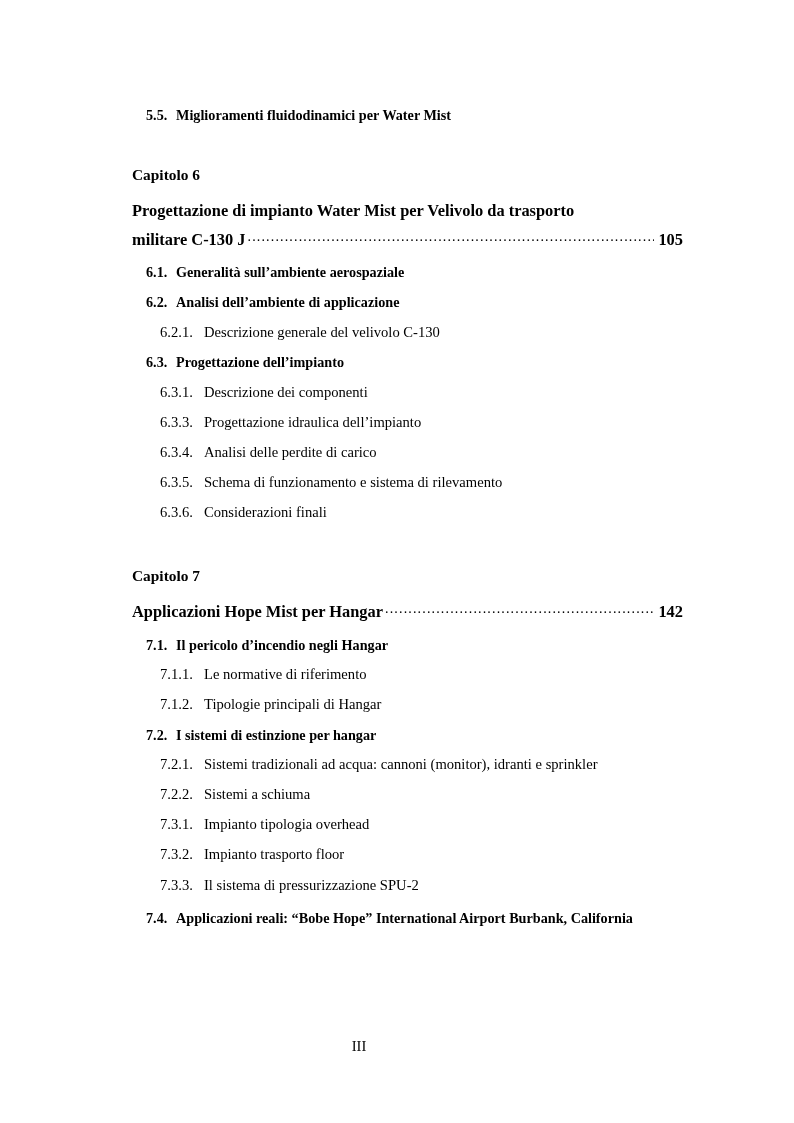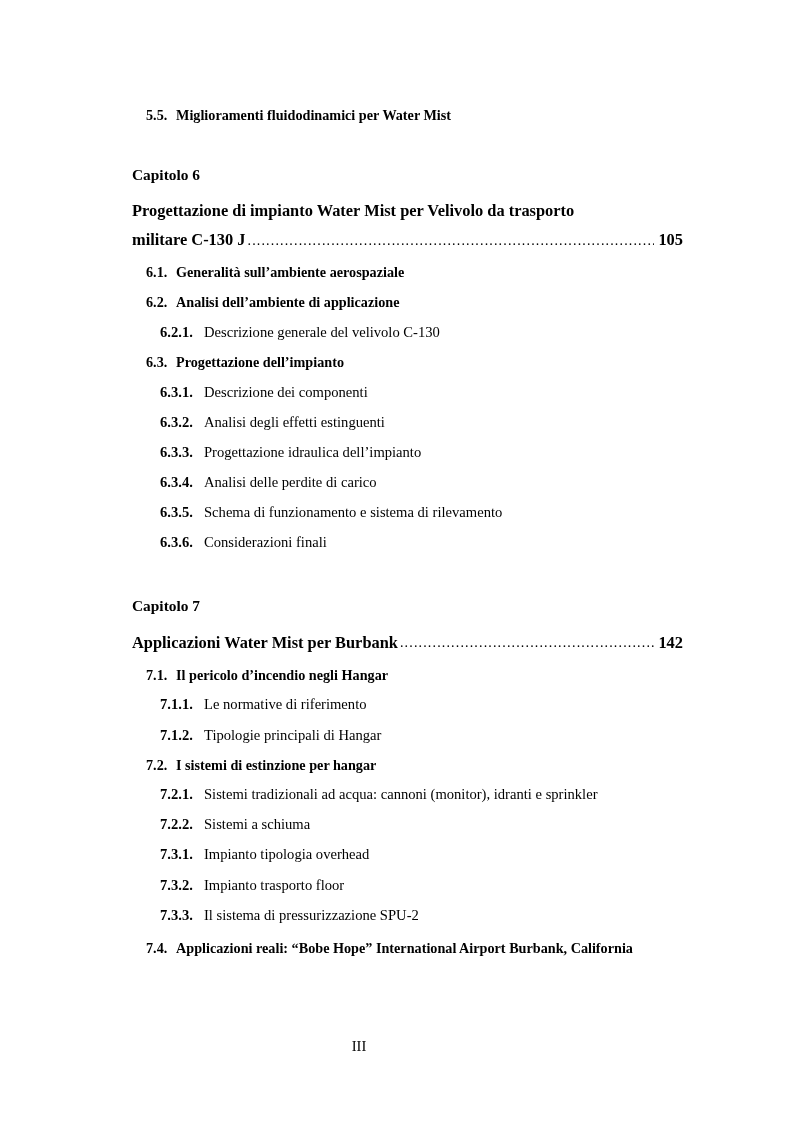--- a/index.html
+++ b/index.html
@@ -57,21 +57,20 @@
   
   .lvl3 {
     margin-left: 28px;
     font-weight: normal;
     font-size: 14.6px;
     margin-bottom: 15.5px;
   }
   .lvl3 .num {
     display: inline-block;
     min-width: 44px;
-    font-weight: bold;
   }
 
   
   .chapter-label {
     font-weight: bold;
     font-size: 15.4px;
     line-height: 1.0;
     margin-bottom: 18px;
     white-space: nowrap;
   }
@@ -79,21 +78,21 @@
   .chapter-title {
     font-weight: bold;
     font-size: 16.4px;
     line-height: 1.35;
     margin-bottom: 14px;
   }
 
   
   .leader-row {
     display: flex;
-    align-items: flex-end;
+    align-items: flex-start;
     width: 551px;
   }
   .leader-row .lead-text {
     flex: 0 1 auto;
     white-space: nowrap;
   }
   .leader-row .dots {
     flex: 1 1 auto;
     overflow: hidden;
     white-space: nowrap;
@@ -177,23 +176,20 @@
     </div>
 
     <div class="entry lvl2">
       <span class="num">6.3.</span><span>Progettazione dell’impianto</span>
     </div>
 
     <div class="entry lvl3">
       <span class="num">6.3.1.</span><span>Descrizione dei componenti</span>
     </div>
 
-    <div class="entry lvl3">
-      <span class="num">6.3.2.</span><span>Analisi degli effetti estinguenti</span>
-    </div>
 
     <div class="entry lvl3">
       <span class="num">6.3.3.</span><span>Progettazione idraulica dell’impianto</span>
     </div>
 
     <div class="entry lvl3">
       <span class="num">6.3.4.</span><span>Analisi delle perdite di carico</span>
     </div>
 
     <div class="entry lvl3">
@@ -203,21 +199,21 @@
     <div class="entry lvl3">
       <span class="num">6.3.6.</span><span>Considerazioni finali</span>
     </div>
 
     <div class="gap-chapter-7"></div>
 
     <div class="chapter-label">Capitolo 7</div>
 
     <div class="chapter-title">
       <div class="leader-row">
-        <span class="lead-text">Applicazioni Water Mist per Burbank</span>
+        <span class="lead-text">Applicazioni Hope Mist per Hangar</span>
         <span class="dots">........................................................................................................................................................</span>
         <span class="pagenum">142</span>
       </div>
     </div>
 
     <div class="entry lvl2">
       <span class="num">7.1.</span><span>Il pericolo d’incendio negli Hangar</span>
     </div>
 
     <div class="entry lvl3">

